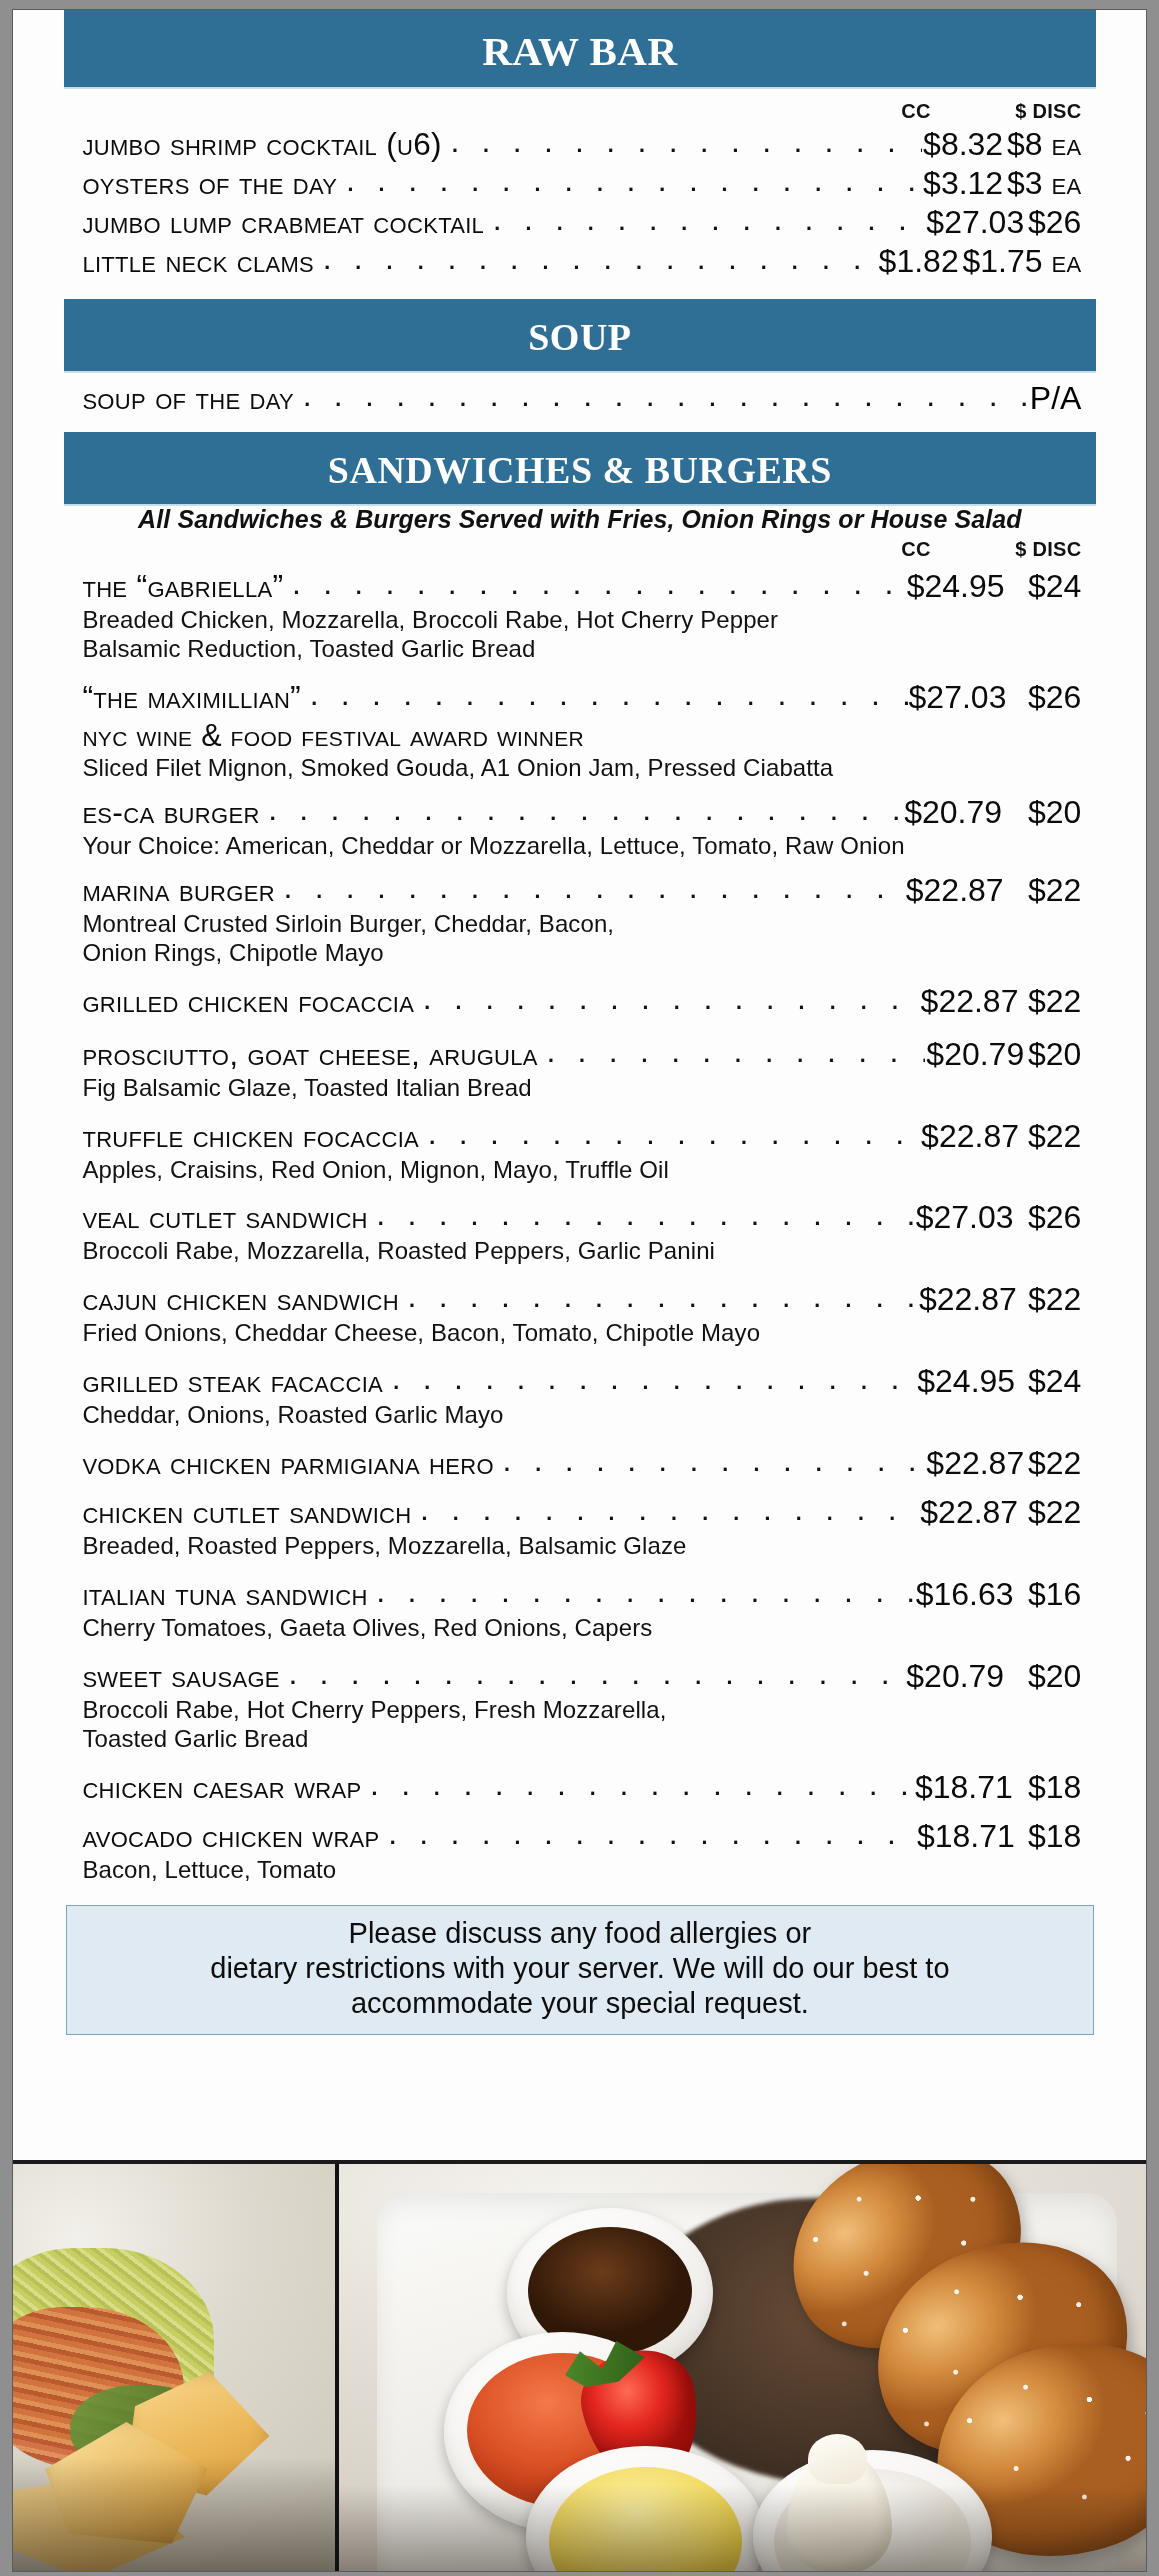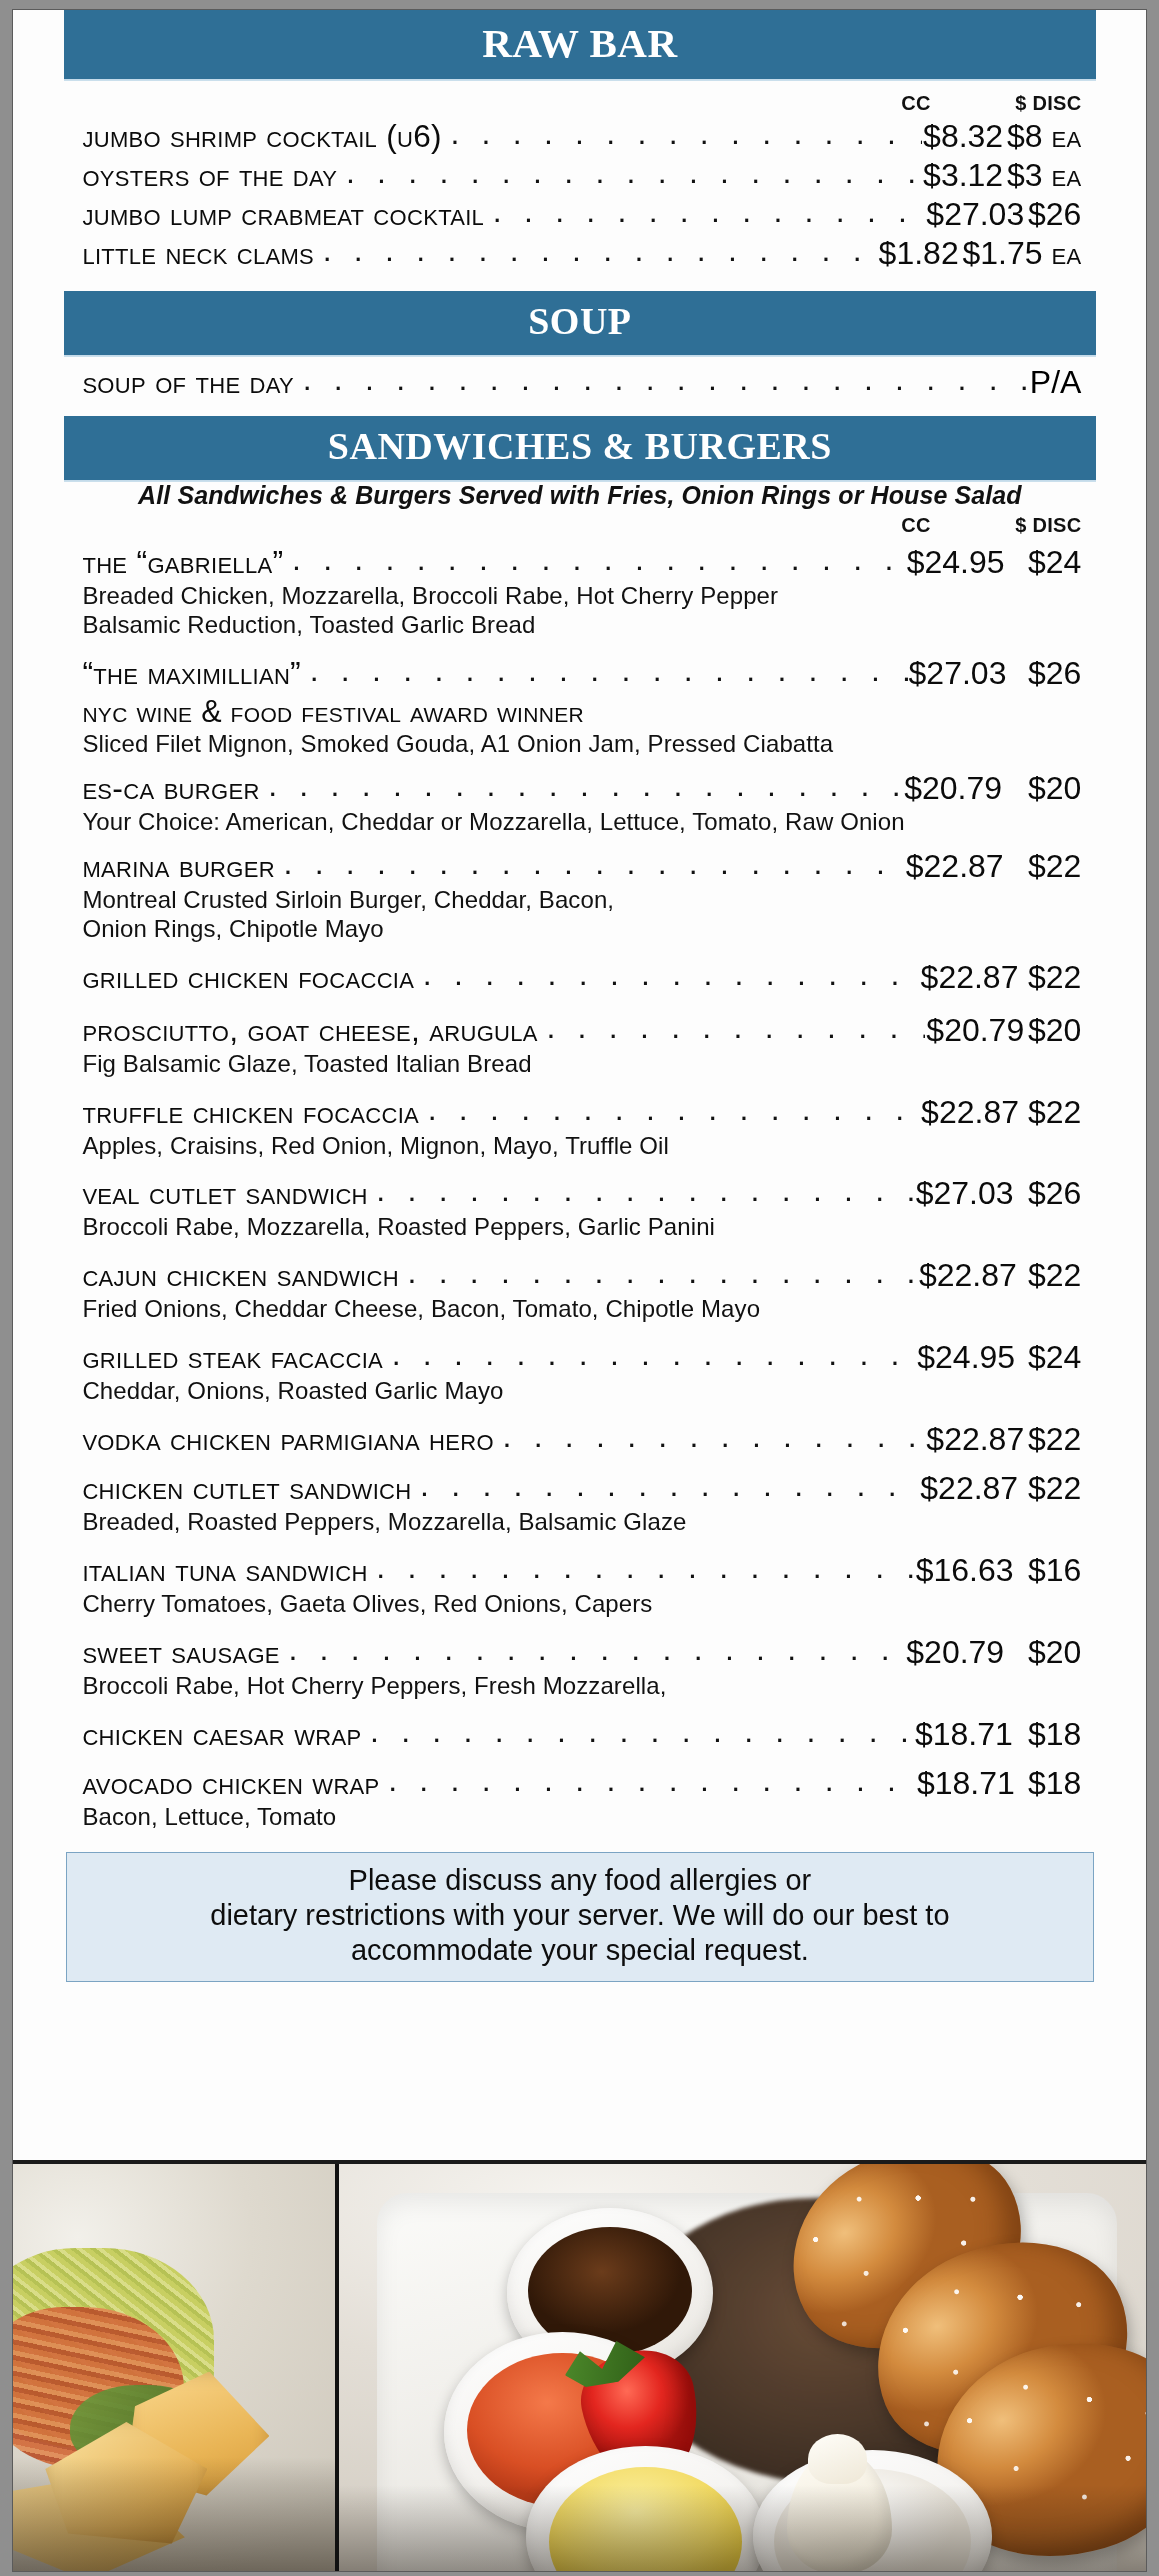--- a/index.html
+++ b/index.html
@@ -37,21 +37,21 @@
     color: #ffffff;
     text-align: center;
     font-family: "Liberation Serif", serif;
     font-weight: bold;
     letter-spacing: 0.5px;
     line-height: 1;
     box-shadow: 0 1.9px 0 0 rgba(190,215,232,0.9);
   }
   .bar.h1 { font-size: 41px; padding: 13.4px 0 15.3px; }
   .bar.h2 { font-size: 38px; padding: 11.4px 0 14.3px; }
-  .bar-inner { display: block; }
+  .bar-inner { display: block; margin-top: 8px; }
 
   
   .section { padding: 0 65px 0 69px; }
 
   .colhead {
     display: flex;
     justify-content: flex-end;
     align-items: flex-end;
     font-size: 20px;
     font-weight: bold;
@@ -530,20 +530,21 @@
       </div>
 
       <div class="item">
         <div class="row">
           <span class="name">Sweet Sausage</span>
           <span class="leader">. . . . . . . . . . . . . . . . . . . . . . . . . . . . . . . . . . . . . .</span>
           <span class="price-cc">$20.79</span>
           <span class="price-disc">$20</span>
         </div>
         <div class="desc">Broccoli Rabe, Hot Cherry Peppers, Fresh Mozzarella,</div>
+        <div class="desc">Toasted Garlic Bread</div>
       </div>
 
       <div class="item">
         <div class="row">
           <span class="name">Chicken Caesar Wrap</span>
           <span class="leader">. . . . . . . . . . . . . . . . . . . . . . . . . . . . . . . . . . . . . .</span>
           <span class="price-cc">$18.71</span>
           <span class="price-disc">$18</span>
         </div>
       </div>

